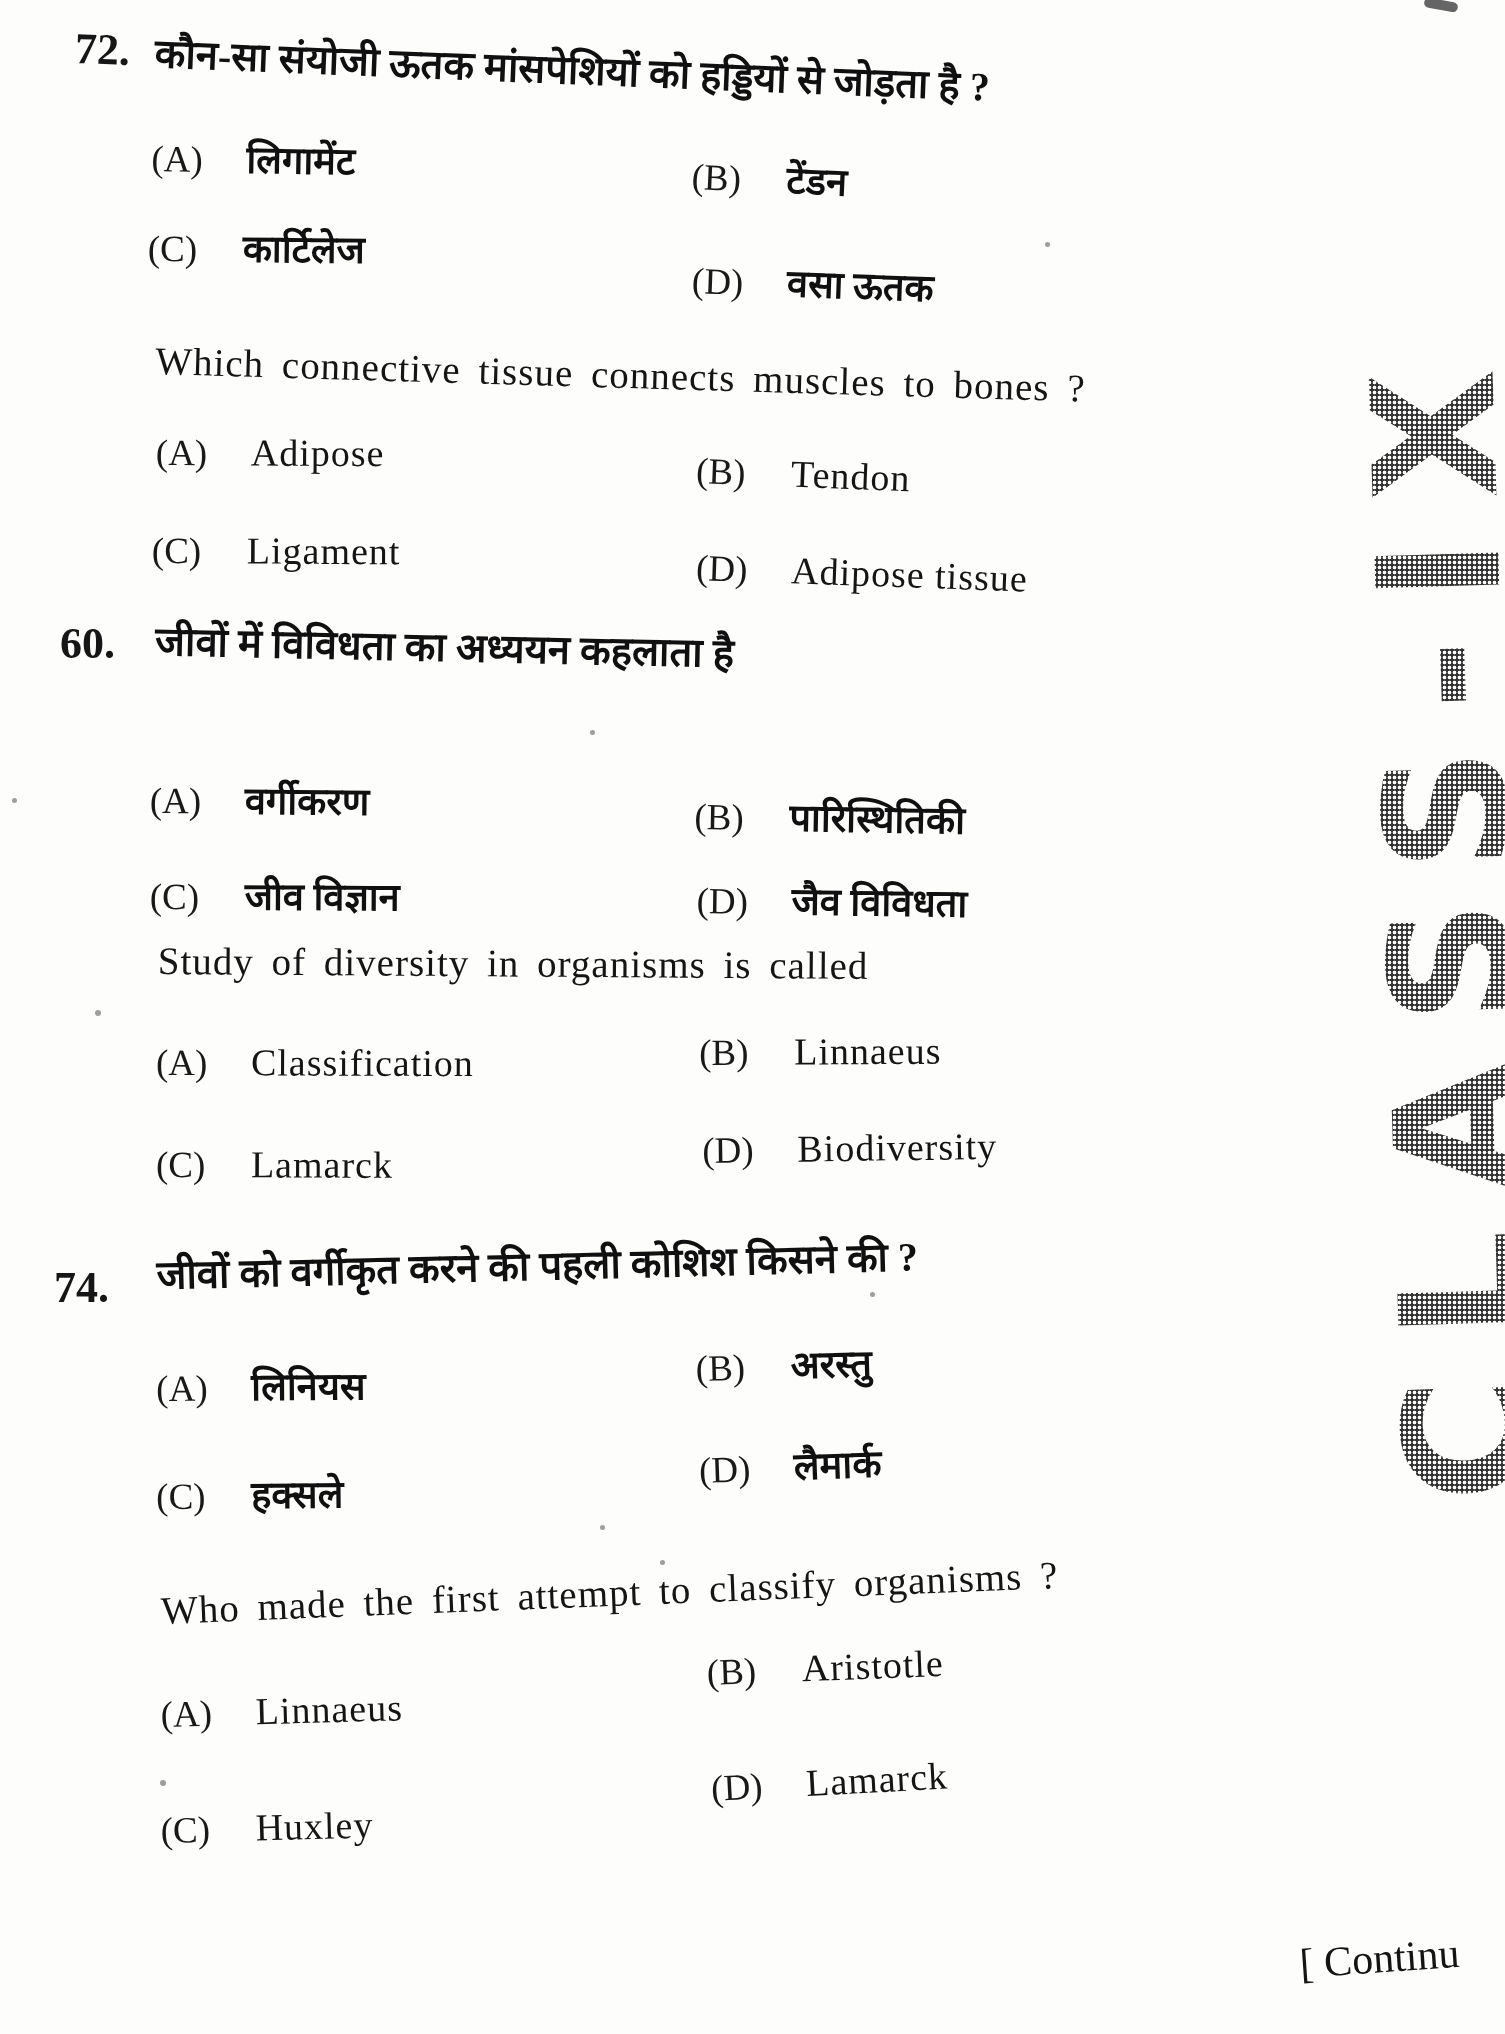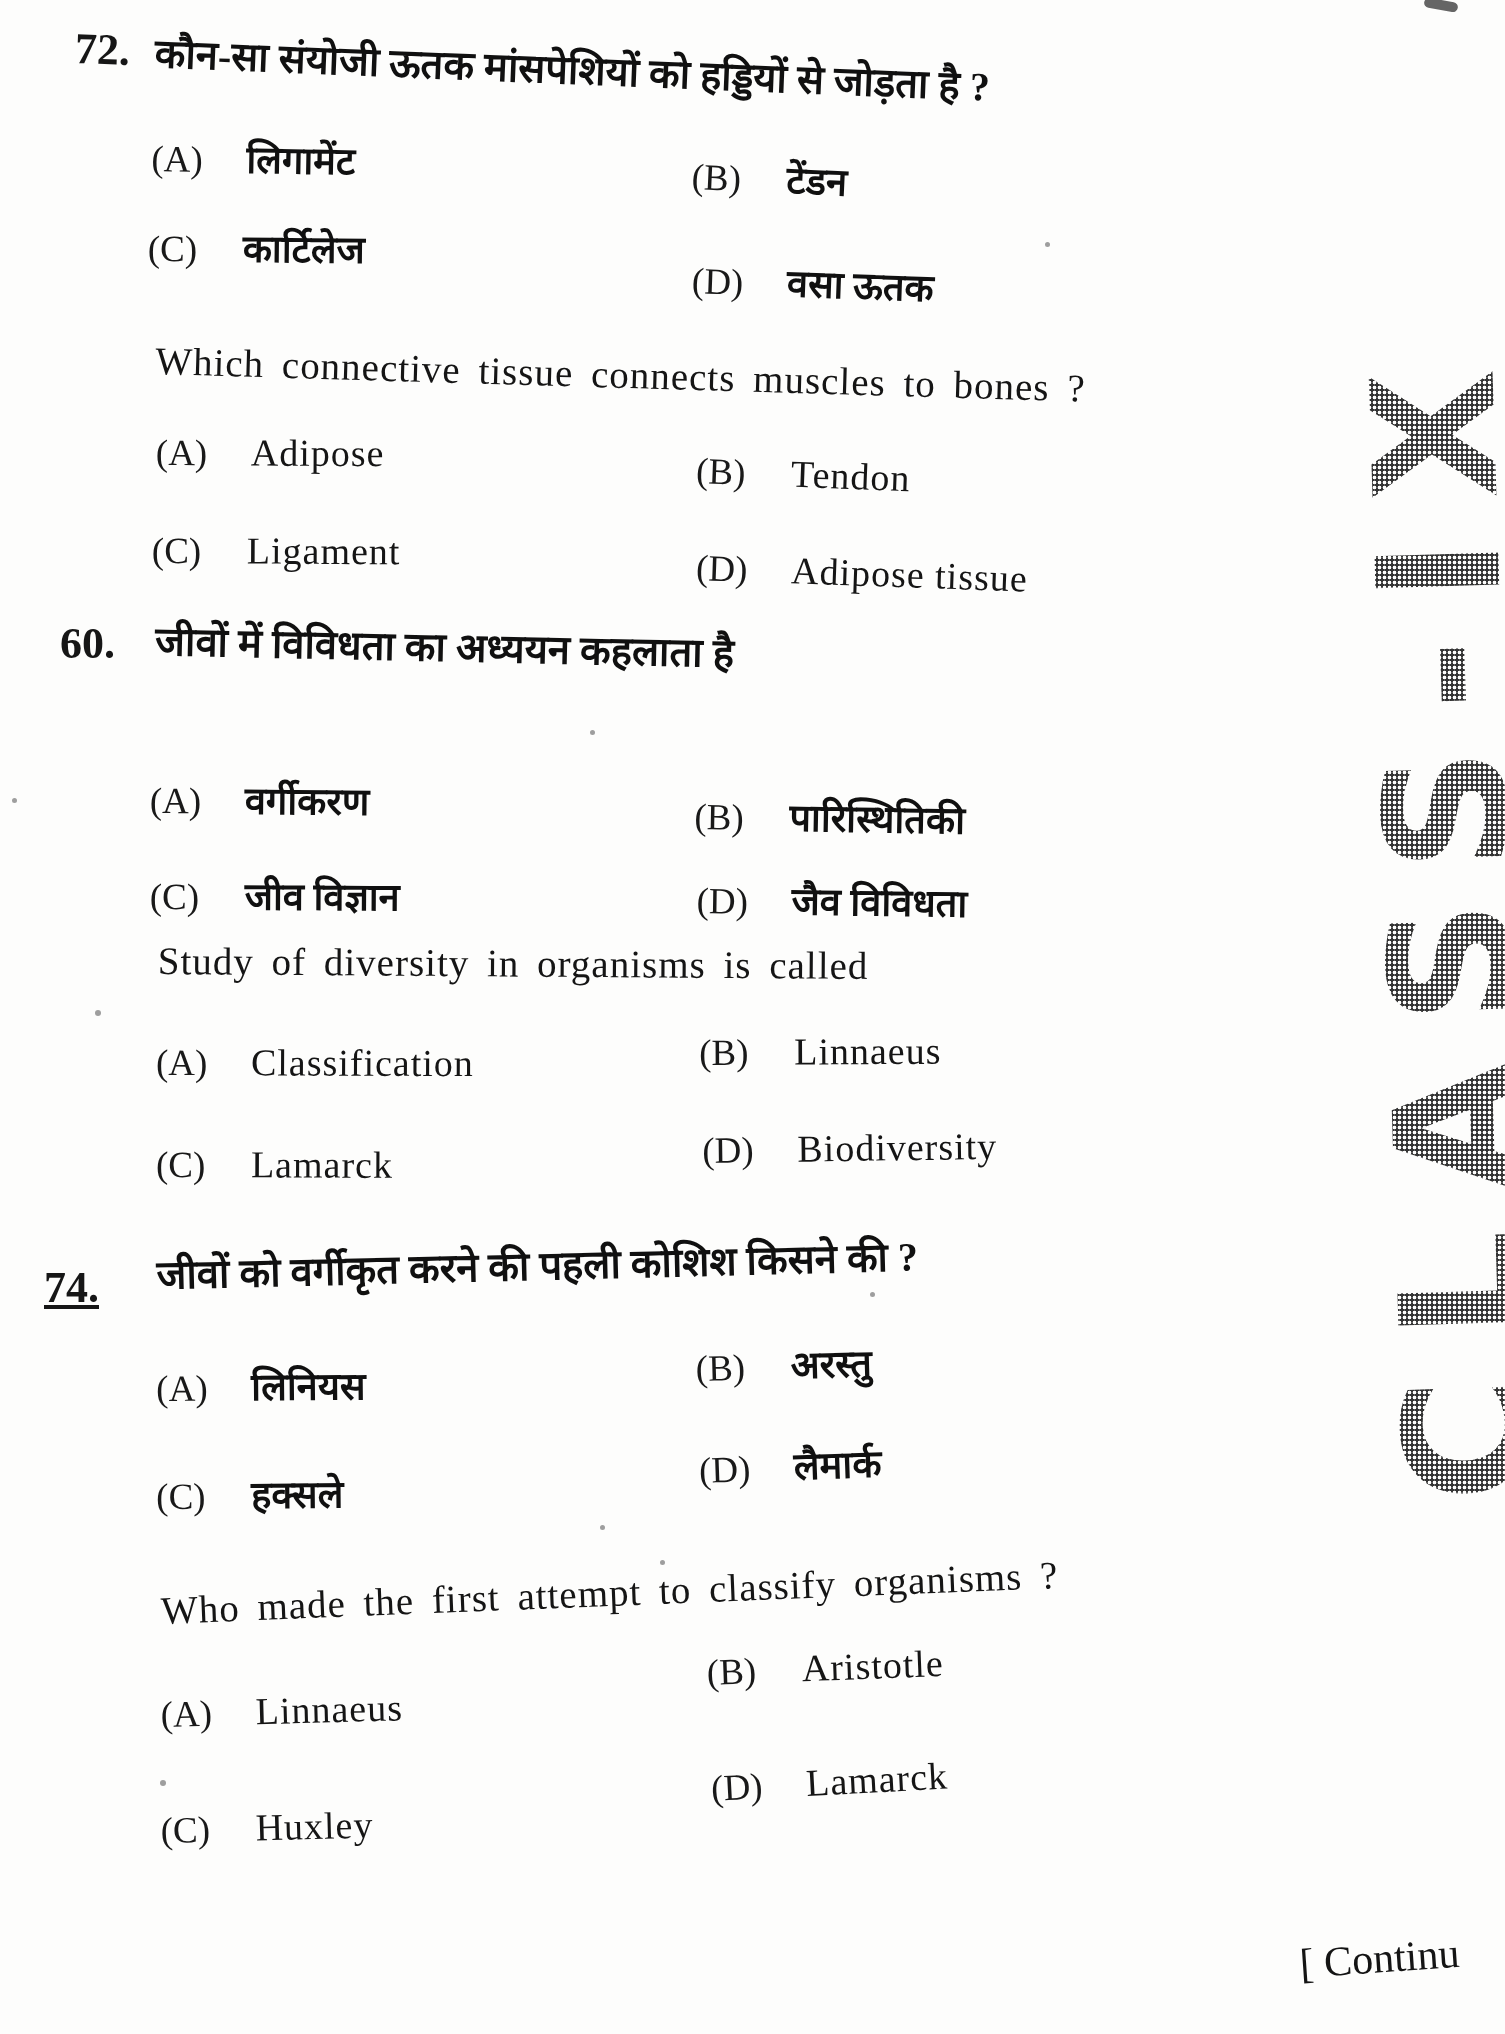--- a/index.html
+++ b/index.html
@@ -131,21 +131,21 @@
 </div>
 <div class="abs opt en" style="left:156px;top:1142px;transform:rotate(0.2deg);">
   <span class="lbl">(C)</span>
   <span class="txt">Lamarck</span>
 </div>
 <div class="abs opt en" style="left:702px;top:1128px;transform:rotate(-0.8deg);">
   <span class="lbl">(D)</span>
   <span class="txt">Biodiversity</span>
 </div>
 
-<div class="abs qnum" style="left:44px;top:1262px;text-decoration:underline;">74.</div>
+<div class="abs qnum" style="left:54px;top:1262px;">74.</div>
 <div class="abs qtext-hi" style="left:156px;top:1246px;transform:rotate(-1.4deg);">जीवों को वर्गीकृत करने की पहली कोशिश किसने की ?</div>
 
 <div class="abs opt hi" style="left:156px;top:1360px;transform:rotate(-0.5deg);">
   <span class="lbl">(A)</span>
   <span class="txt">लिनियस</span>
 </div>
 <div class="abs opt hi" style="left:695px;top:1340px;transform:rotate(-1.5deg);">
   <span class="lbl">(B)</span>
   <span class="txt">अरस्तु</span>
 </div>

